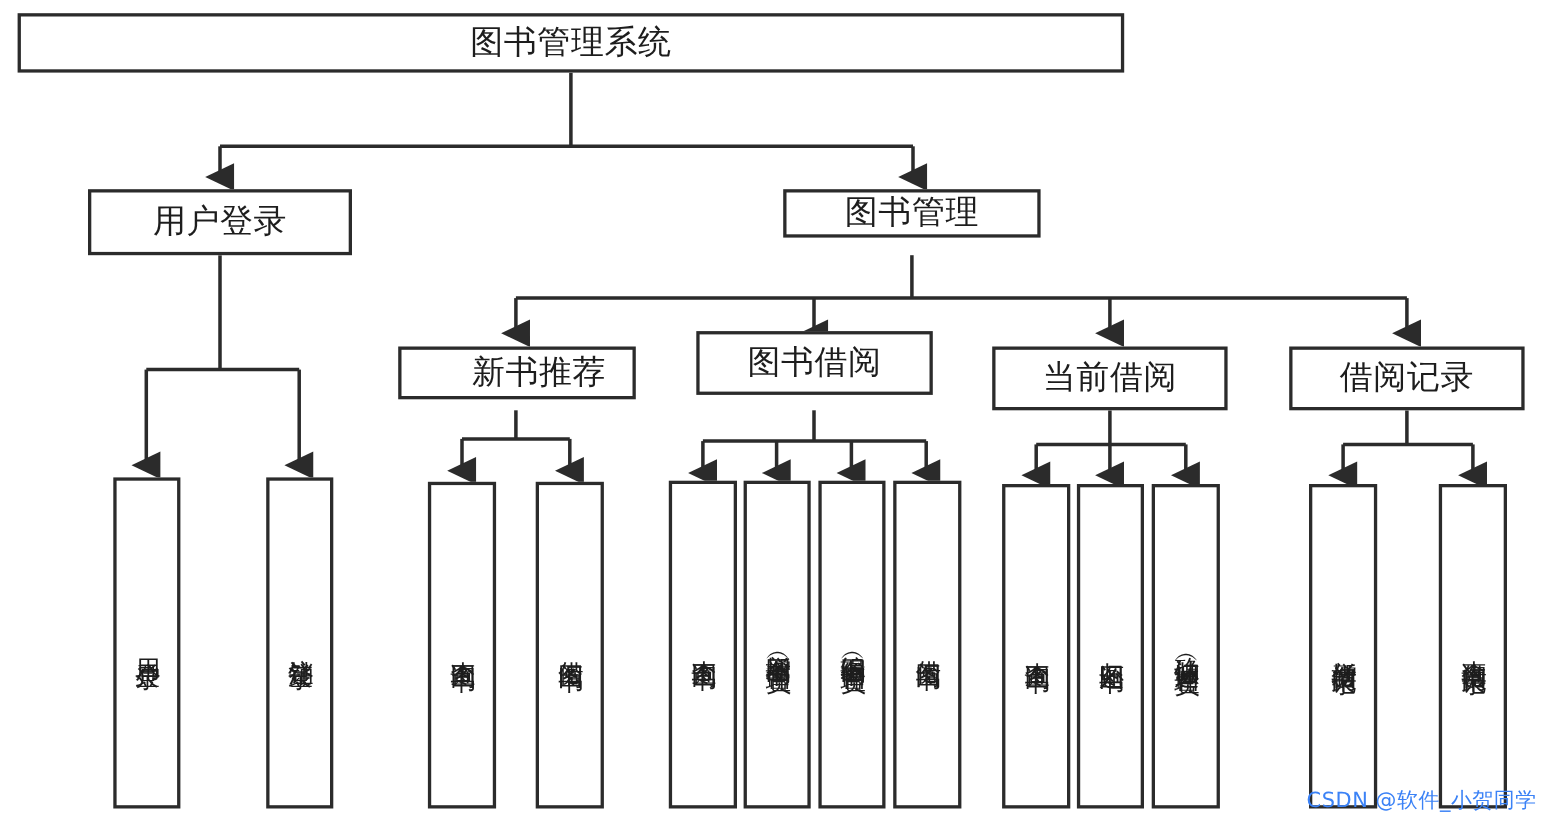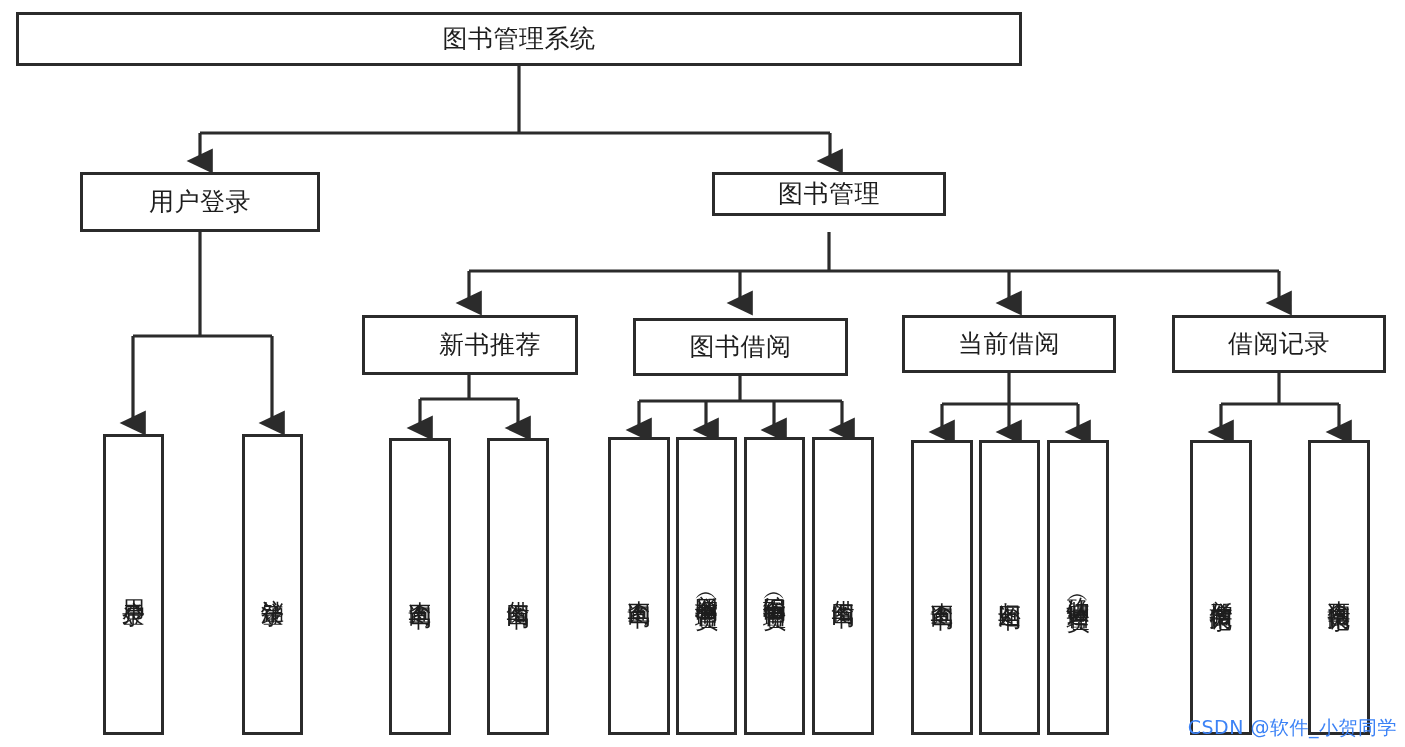--- a/index.html
+++ b/index.html
@@ -26,21 +26,21 @@
     box-sizing: border-box;
     border: 3px solid #2b2b2b;
     background: #ffffff;
     display: flex;
     align-items: center;
     justify-content: center;
     color: #1d1d1d;
     line-height: 1.18;
   }
   .node.h-node {
-    font-size: 25px;
+    font-size: 30px;
     letter-spacing: 0.5px;
   }
   .node.v-node {
     font-size: 23px;
     writing-mode: vertical-rl;
     text-orientation: upright;
     letter-spacing: 2px;
     padding-top: 4px;
     padding-bottom: 4px;
   }
@@ -129,24 +129,24 @@
     <span class="label">图书管理系统</span>
   </div>
 
   <div class="node h-node" style="left:80px; top:172px; width:240px; height:60px;">
     <span class="label">用户登录</span>
   </div>
   <div class="node h-node" style="left:712px; top:172px; width:234px; height:44px;">
     <span class="label">图书管理</span>
   </div>
 
-  <div class="node h-node" style="left:362px; top:315px; width:216px; height:60px;padding-left:40px;">
+  <div class="node h-node" style="left:362px; top:315px; width:216px; height:48px;padding-left:40px;">
     <span class="label">新书推荐</span>
   </div>
-  <div class="node h-node" style="left:633px; top:318px; width:215px; height:58px;justify-content:center;">
+  <div class="node h-node" style="left:633px; top:301px; width:215px; height:58px;justify-content:center;">
     <span class="label">图书借阅</span>
   </div>
   <div class="node h-node" style="left:1172px; top:315px; width:214px; height:58px;">
     <span class="label">借阅记录</span>
   </div>
   <div class="node h-node" style="left:902px; top:315px; width:214px; height:58px;">
     <span class="label">当前借阅</span>
   </div>
 
   <div class="node v-node" style="left:103px; top:434px; width:61px; height:301px;">

